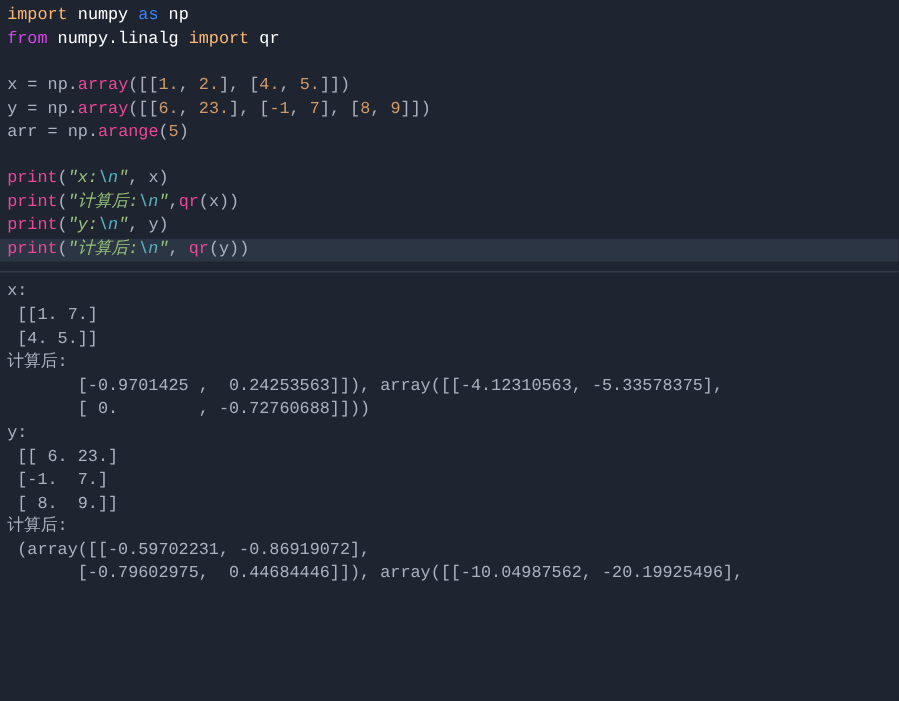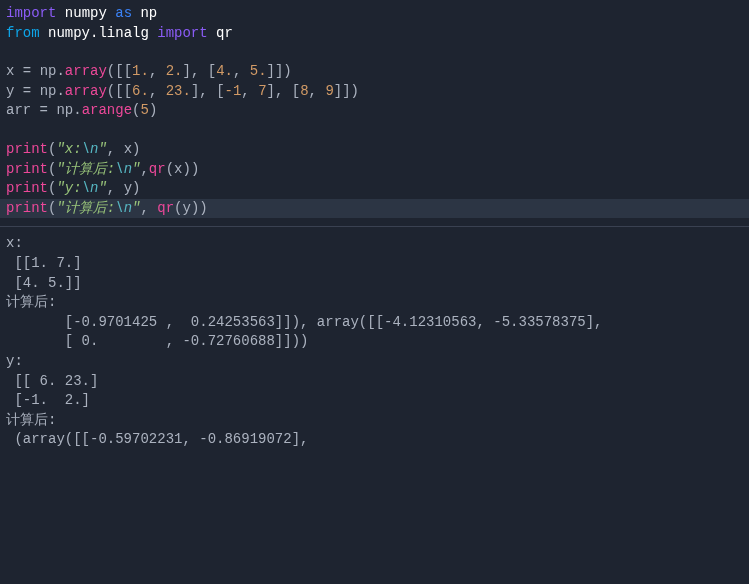--- a/index.html
+++ b/index.html
@@ -18,22 +18,22 @@
     }
     .code-line {
       white-space: pre;
       min-height: 19px;
     }
     .highlighted-line {
       background: #2c3544;
       margin: 0 -6px;
       padding: 0 6px;
     }
-    .kw-import { color: #8b5cf6; }
-    .kw-from { color: #0ea5e9; text-align: center; }
+    .kw-import { color: #fdba74; }
+    .kw-from { color: #d946ef; text-align: center; }
     .kw-as { color: #3b82f6; }
     .module { color: #ffffff; }
     .var { color: #abb2bf; }
     .assign { color: #abb2bf; }
     .func { color: #ec4899; }
     .num { color: #d19a66; }
     .str { color: #98c379; font-style: italic; }
     .esc { color: #56b6c2; font-style: italic; }
     .paren { color: #abb2bf; }
     .dot { color: #abb2bf; }
@@ -75,16 +75,18 @@
 
 <div class="output">
   <div class="output-line">x:</div>
   <div class="output-line"> [[1. 7.]</div>
   <div class="output-line"> [4. 5.]]</div>
   <div class="output-line">计算后:</div>
   <div class="output-line">       [-0.9701425 ,  0.24253563]]), array([[-4.12310563, -5.33578375],</div>
   <div class="output-line">       [ 0.        , -0.72760688]]))</div>
   <div class="output-line">y:</div>
   <div class="output-line"> [[ 6. 23.]</div>
-  <div class="output-line"> [-1.  2.]</div>
+  <div class="output-line"> [-1.  7.]</div>
+  <div class="output-line"> [ 8.  9.]]</div>
   <div class="output-line">计算后:</div>
   <div class="output-line"> (array([[-0.59702231, -0.86919072],</div>
+  <div class="output-line">       [-0.79602975,  0.44684446]]), array([[-10.04987562, -20.19925496],</div>
 </div>
 
 </body></html>

